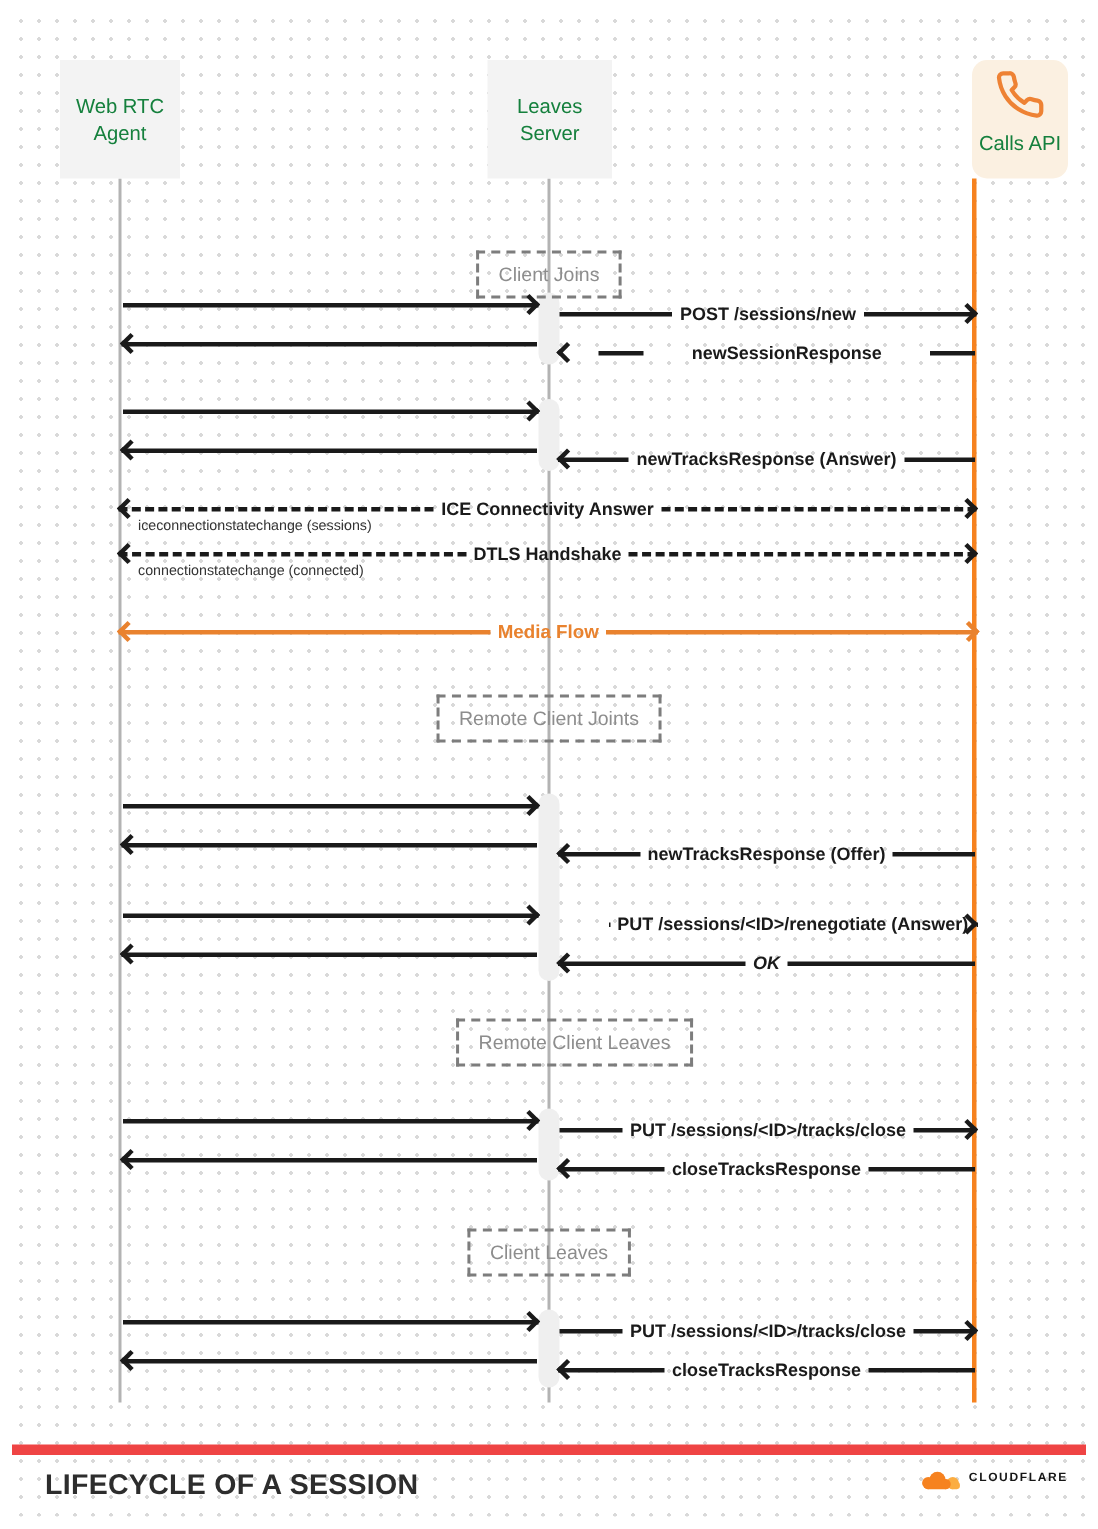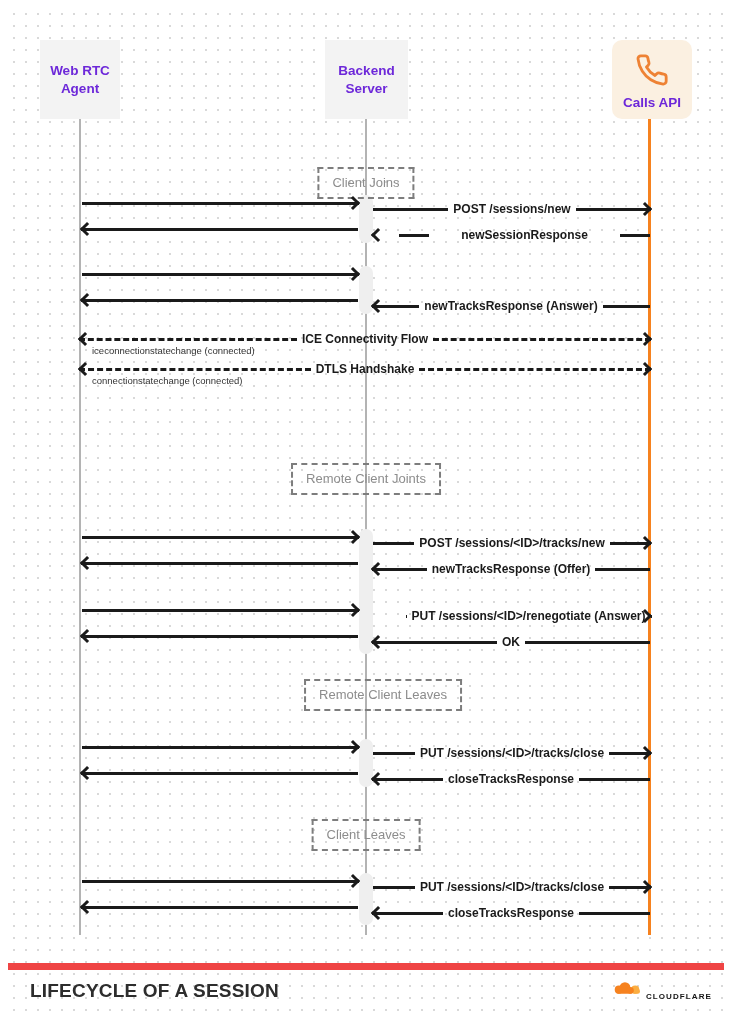--- a/index.html
+++ b/index.html
@@ -8,22 +8,22 @@
   .dots { position:absolute; inset:8px;
           background-image: radial-gradient(#d9d9d9 1.1px, rgba(0,0,0,0) 1.3px);
           background-size:12px 12px; }
 
   
   .lifeline { position:absolute; top:119px; height:816px; width:2px; background:#b3b3b3; }
   .lifeline.orange { background:#F6821F; width:3px; }
 
   
   .actor { position:absolute; top:40px; height:79px; display:flex; align-items:center;
-           justify-content:center; text-align:center; font-weight:700; font-size:13.5px;
-           line-height:1.3; color:#6d28d9; background:#F3F3F3; }
+           text-align:center; font-weight:400; font-size:13.5px;
+           line-height:1.3; color:#15803d; background:#F3F3F3; }
   .actor.calls { background:#FBF0E1; border-radius:10px; flex-direction:column; gap:7px; padding-top:6px; }
 
   
   .section { position:absolute; left:366px; transform:translateX(-50%);
              border:2px dashed #7d7d7d; color:#8d8d8d; font-size:13px; line-height:16px;
              padding:6px 13px; white-space:nowrap; background:transparent; }
 
   
   .activation { position:absolute; left:359px; width:14px; background:#EFEFEF; border-radius:7px; }
 
@@ -45,42 +45,42 @@
   .da { left:80px;  width:570px; }  
   .ma { left:80px;  width:571px; }  
 
   .note { position:absolute; left:92px; font-size:9.5px; color:#333; white-space:nowrap; }
 
   
   .footer { position:absolute; left:8px; right:8px; top:963px; height:48px;
             border-top:7px solid #ef4444; display:flex; align-items:center;
             justify-content:space-between; padding:0 12px 0 22px; }
   .footer-title { font-size:19px; font-weight:700; color:#2d2d2d; letter-spacing:0.2px; }
-  .brand { display:flex; align-items:flex-end; gap:4px; }
+  .brand { display:flex; align-items:flex-start; gap:4px; }
   .brand-text { font-size:8px; font-weight:700; letter-spacing:1.1px; color:#161616; }
 
   .phone-icon svg { display:block; }
 </style>
 </head>
 <body>
 
 <div class="canvas">
   <div class="dots"></div>
 
   <div class="lifeline" style="left:79px;"></div>
   <div class="lifeline" style="left:365px;"></div>
   <div class="lifeline orange" style="left:648px;"></div>
 
   <div class="actor" style="left:40px; width:80px;">
     <span>Web RTC Agent</span>
   </div>
   <div class="actor" style="left:325px; width:83px;">
-    <span>Backend Server</span>
-  </div>
-  <div class="actor calls" style="left:612px; width:80px;">
+    <span>Leaves Server</span>
+  </div>
+  <div class="actor calls" style="left:648px; width:64px;">
     <span class="phone-icon">
       <svg width="34" height="34" viewBox="0 0 24 24" fill="none" stroke="#EE8234" stroke-width="2" stroke-linecap="round" stroke-linejoin="round">
         <path d="M22 16.92v3a2 2 0 0 1-2.18 2 19.79 19.79 0 0 1-8.63-3.07 19.5 19.5 0 0 1-6-6 19.79 19.79 0 0 1-3.07-8.67A2 2 0 0 1 4.11 2h3a2 2 0 0 1 2 1.72 12.84 12.84 0 0 0 .7 2.81 2 2 0 0 1-.45 2.11L8.09 9.91a16 16 0 0 0 6 6l1.27-1.27a2 2 0 0 1 2.11-.45 12.84 12.84 0 0 0 2.81.7A2 2 0 0 1 22 16.92z"></path>
       </svg>
     </span>
     <span>Calls API</span>
   </div>
 
   <div class="activation" style="top:195px; height:48px;"></div>
   <div class="activation" style="top:266px; height:48px;"></div>
@@ -133,46 +133,47 @@
   <div class="arrow la" style="top:299px;">
     <span class="chev-l"></span>
       <span class="line"></span>
       <span class="mlabel">newTracksResponse (Answer)</span>
       <span class="line"></span>
   </div>
 
   <div class="arrow da" style="top:332px;">
     <span class="chev-l"></span>
       <span class="dline"></span>
-      <span class="mlabel">ICE Connectivity Flow</span>
-      <span class="dline"></span>
-      <span class="chev-r"></span>
-  </div>
-  <div class="note" style="top:345px;">iceconnectionstatechange (connected)</div>
+      <span class="mlabel">ICE Connectivity Answer</span>
+      <span class="dline"></span>
+      <span class="chev-r"></span>
+  </div>
+  <div class="note" style="top:345px;">iceconnectionstatechange (sessions)</div>
 
   <div class="arrow da" style="top:362px;">
     <span class="chev-l"></span>
       <span class="dline"></span>
       <span class="mlabel">DTLS Handshake</span>
       <span class="dline"></span>
       <span class="chev-r"></span>
   </div>
   <div class="note" style="top:375px;">connectionstatechange (connected)</div>
 
+  <div class="arrow ma orange" style="top:414px;">
+    <span class="chev-l"></span>
+      <span class="line"></span>
+      <span class="mlabel">Media Flow</span>
+      <span class="line"></span>
+      <span class="chev-r"></span>
+  </div>
 
   <div class="arrow pa" style="top:530px;">
     <span class="line"></span>
       <span class="chev-r"></span>
   </div>
-  <div class="arrow la" style="top:536px;">
-    <span class="line"></span>
-      <span class="mlabel">POST /sessions/&lt;ID&gt;/tracks/new</span>
-      <span class="line"></span>
-      <span class="chev-r"></span>
-  </div>
   <div class="arrow pa" style="top:556px;">
     <span class="chev-l"></span>
       <span class="line"></span>
   </div>
   <div class="arrow la" style="top:562px;">
     <span class="chev-l"></span>
       <span class="line"></span>
       <span class="mlabel">newTracksResponse (Offer)</span>
       <span class="line"></span>
   </div>
@@ -184,21 +185,21 @@
   <div class="arrow la" style="top:609px;padding-left:33px;">
     <span class="line"></span>
       <span class="mlabel">PUT /sessions/&lt;ID&gt;/renegotiate (Answer)</span>
       <span class="line"></span>
       <span class="chev-r"></span>
   </div>
   <div class="arrow pa" style="top:629px;">
     <span class="chev-l"></span>
       <span class="line"></span>
   </div>
-  <div class="arrow la" style="top:635px;">
+  <div class="arrow la" style="top:635px;font-style:italic;">
     <span class="chev-l"></span>
       <span class="line"></span>
       <span class="mlabel">OK</span>
       <span class="line"></span>
   </div>
 
   <div class="arrow pa" style="top:740px;">
     <span class="line"></span>
       <span class="chev-r"></span>
   </div>

